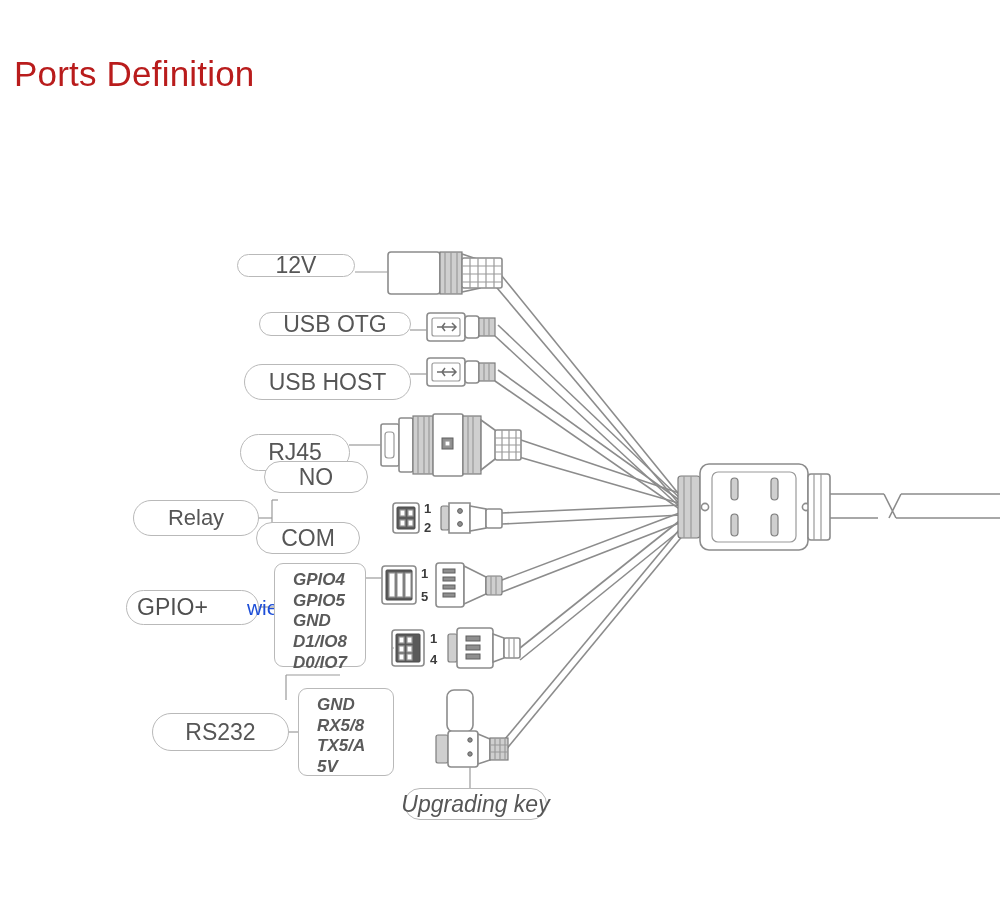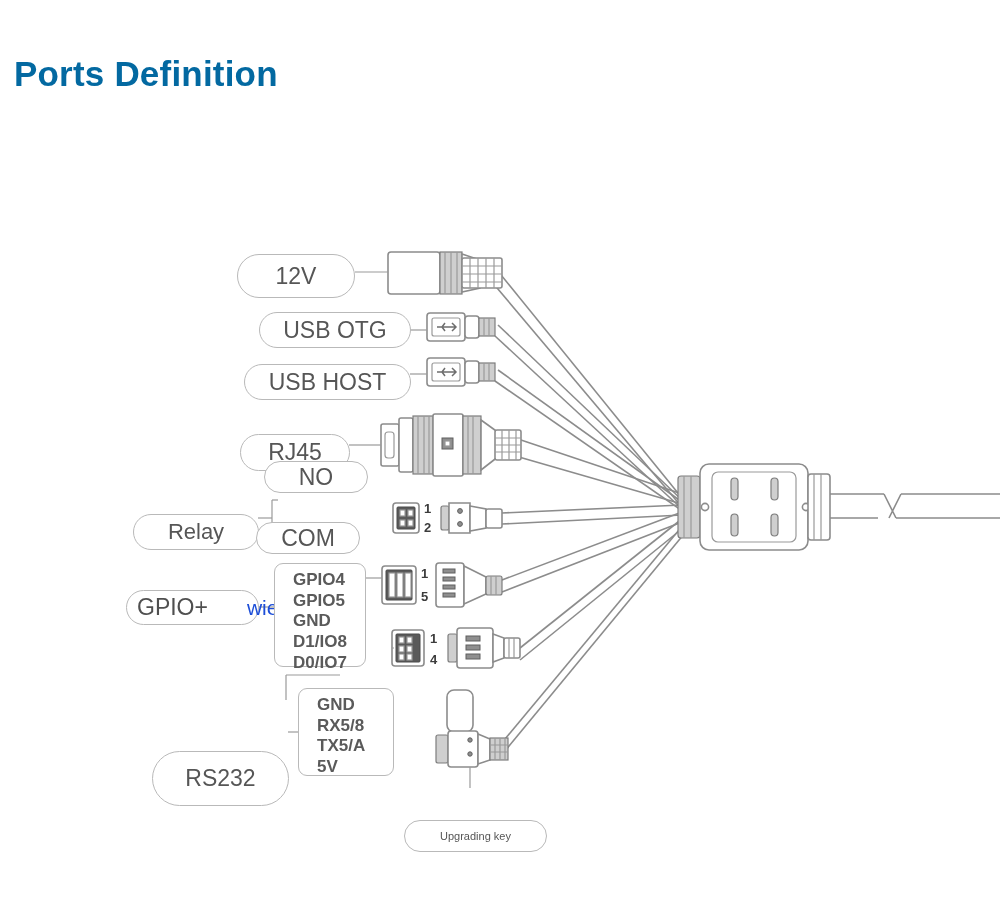--- a/index.html
+++ b/index.html
@@ -12,22 +12,22 @@
     height: 901px;
     position: relative;
     font-family: "Liberation Sans", sans-serif;
     overflow: hidden;
   }
   #page-title {
     position: absolute;
     left: 14px;
     top: 54px;
     font-size: 35px;
-    font-weight: bold;
-    color: #0369a1;
+    font-weight: normal;
+    color: #b91c1c;
     letter-spacing: 0.2px;
   }
   #diagram {
     position: absolute;
     left: 0;
     top: 0;
     width: 1000px;
     height: 901px;
   }
   .pill-label, .box-label {
@@ -47,21 +47,21 @@
     border-radius: 9px;
     align-items: flex-start;
     justify-content: flex-start;
     flex-direction: column;
     font-size: 17px;
     color: #5a5a5a;
     padding: 6px 0 6px 18px;
     line-height: 1.22;
     font-weight: bold;
   }
-  .box-label .pin-line { display: block; }
+  .box-label .pin-line { display: block; font-style: italic; }
   #gpio-pill {
     overflow: visible;
     justify-content: flex-start;
     padding-left: 10px;
     gap: 48px;
   }
   #gpio-pill .gpio-main {
     color: #4f4f4f;
     font-size: 23px;
   }
@@ -271,37 +271,37 @@
   </g>
 
   <text class="pin-numx" x="424" y="513" font-size="13" font-weight="bold" fill="#3c3c3c" font-family="Liberation Sans, sans-serif">1</text>
   <text x="424" y="532" font-size="13" font-weight="bold" fill="#3c3c3c" font-family="Liberation Sans, sans-serif">2</text>
   <text x="421" y="578" font-size="13" font-weight="bold" fill="#3c3c3c" font-family="Liberation Sans, sans-serif">1</text>
   <text x="421" y="601" font-size="13" font-weight="bold" fill="#3c3c3c" font-family="Liberation Sans, sans-serif">5</text>
   <text x="430" y="643" font-size="13" font-weight="bold" fill="#3c3c3c" font-family="Liberation Sans, sans-serif">1</text>
   <text x="430" y="664" font-size="13" font-weight="bold" fill="#3c3c3c" font-family="Liberation Sans, sans-serif">4</text>
 </svg>
 
-<div class="pill-label" style="left:237px; top:254px; width:118px; height:44px;">
+<div class="pill-label" style="left:237px; top:254px; width:118px; height:23px;">
   <span>12V</span>
 </div>
 
-<div class="pill-label" style="left:259px; top:312px; width:152px; height:36px;">
+<div class="pill-label" style="left:259px; top:312px; width:152px; height:24px;">
   <span>USB OTG</span>
 </div>
 
 <div class="pill-label" style="left:244px; top:364px; width:167px; height:36px;">
   <span>USB HOST</span>
 </div>
 
 <div class="pill-label" style="left:240px; top:427px; width:110px; height:37px;margin-top:7px;">
   <span>RJ45</span>
 </div>
 
-<div class="pill-label" style="left:133px; top:514px; width:126px; height:36px; font-size:22px;">
+<div class="pill-label" style="left:133px; top:500px; width:126px; height:36px; font-size:22px;">
   <span>Relay</span>
 </div>
 
 <div class="pill-label" style="left:264px; top:461px; width:104px; height:32px;">
   <span>NO</span>
 </div>
 
 <div class="pill-label" style="left:256px; top:522px; width:104px; height:32px;text-align:center;">
   <span>COM</span>
 </div>
@@ -312,26 +312,26 @@
 </div>
 
 <div class="box-label" style="left:274px; top:563px; width:92px; height:104px;">
   <span class="pin-line">GPIO4</span>
   <span class="pin-line">GPIO5</span>
   <span class="pin-line">GND</span>
   <span class="pin-line">D1/IO8</span>
   <span class="pin-line">D0/IO7</span>
 </div>
 
-<div class="pill-label" style="left:152px; top:751px; width:137px; height:55px;">
+<div class="pill-label" style="left:152px; top:713px; width:137px; height:38px;">
   <span>RS232</span>
 </div>
 
 <div class="box-label" style="left:298px; top:688px; width:96px; height:88px;">
   <span class="pin-line">GND</span>
   <span class="pin-line">RX5/8</span>
   <span class="pin-line">TX5/A</span>
   <span class="pin-line">5V</span>
 </div>
 
-<div class="pill-label" style="left:404px; top:820px; width:143px; height:32px; font-size:11px;">
+<div class="pill-label" style="left:404px; top:788px; width:143px; height:32px; font-size:23px;font-style:italic;">
   <span>Upgrading key</span>
 </div>
 
 </body></html>

